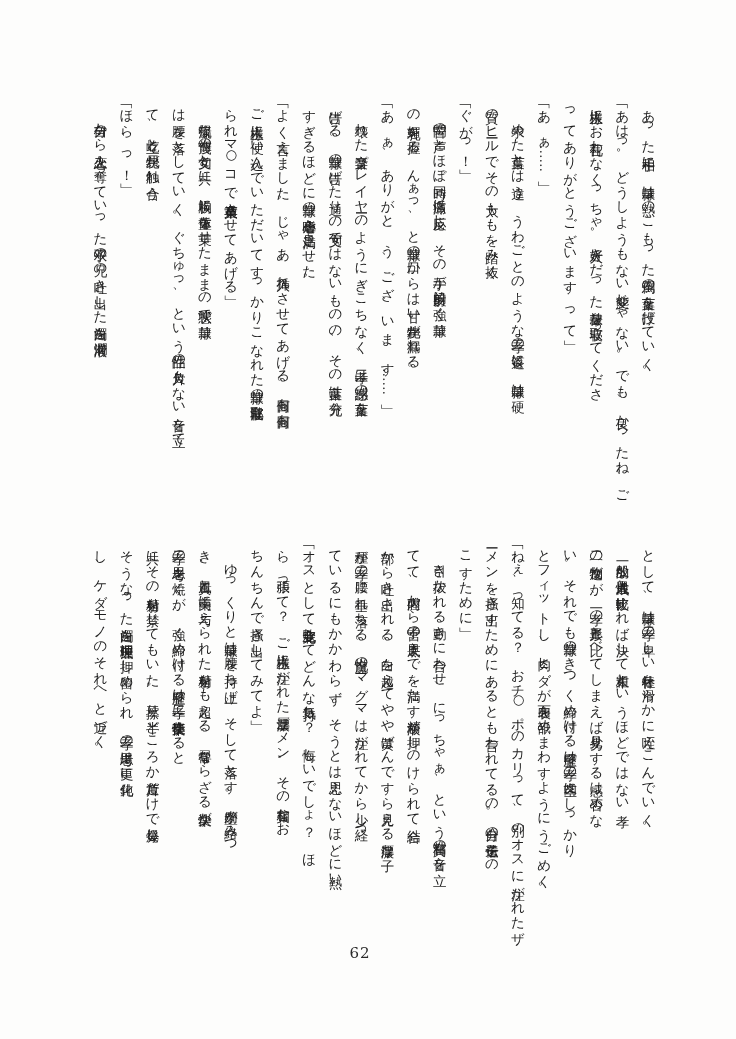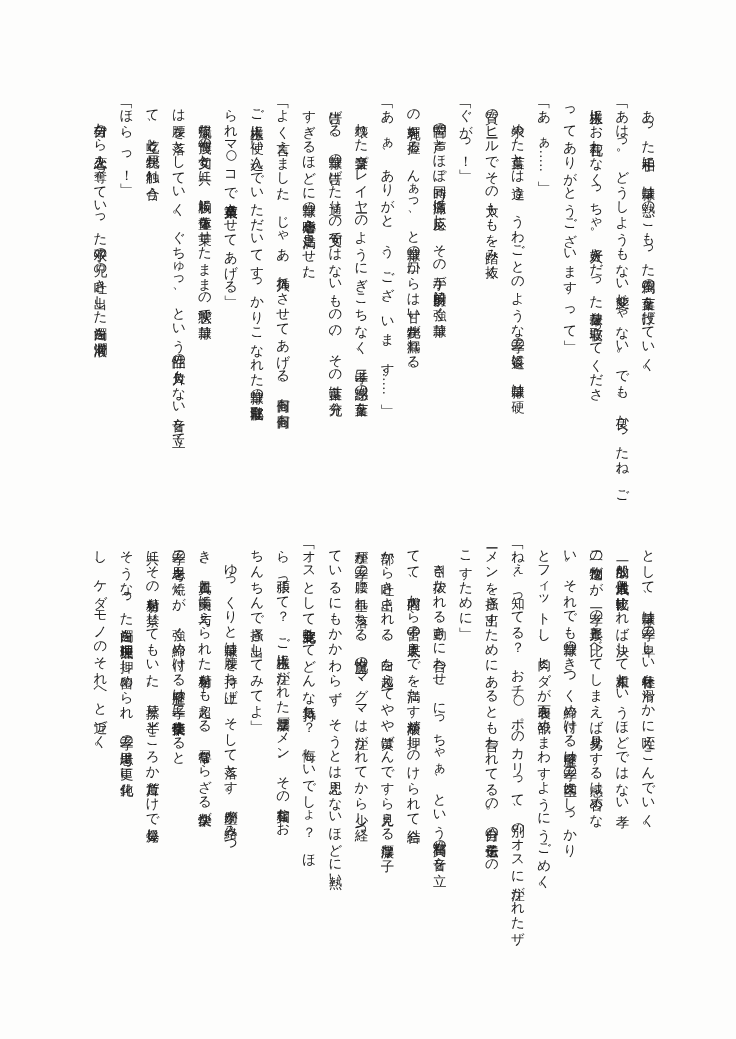--- a/index.html
+++ b/index.html
@@ -96,14 +96,15 @@
     <p class="tline">ら、頑張って？　ご主人様に注がれた濃厚ザーメン、その貧相なお</p>
     <p class="tline">ちんちんで掻き出してみてよ」</p>
     <p class="tline">　ゆっくりと隷華は腰を持ち上げ、そして落とす。肉壁が絡みつ</p>
     <p class="tline">き、風貴と美南に与えられた射精をも超える、尋常ならざる快楽が</p>
     <p class="tline">孝二の思考を焼くが、強く締め付ける膣壁は孝二に快楽奉仕すると</p>
     <p class="tline">共にその射精を禁じてもいた。三擦り半どころか片道だけで爆発し</p>
     <p class="tline">そうなった白濁を無理矢理に押し留められ、孝二の思考は更に鈍化</p>
     <p class="tline">し、ケダモノのそれへと近づく。</p>
   </div>
 
+  <div class="page-number">62</div>
 
 </div>
 
 </body></html>

